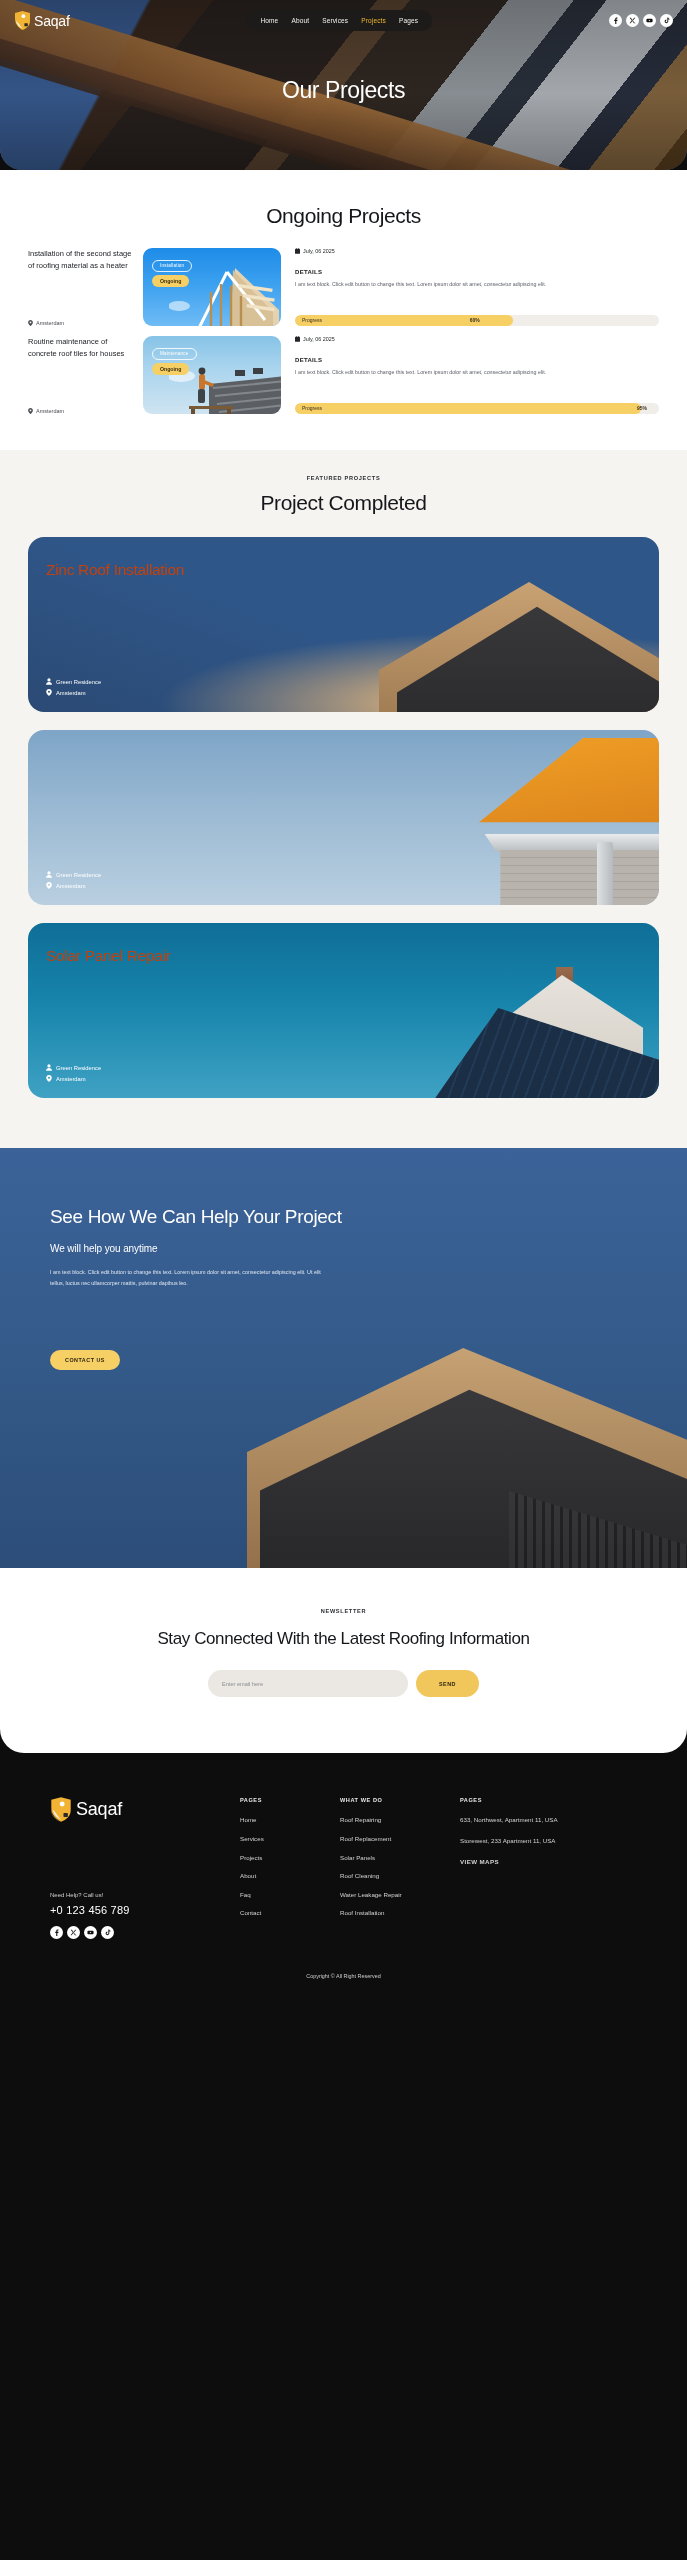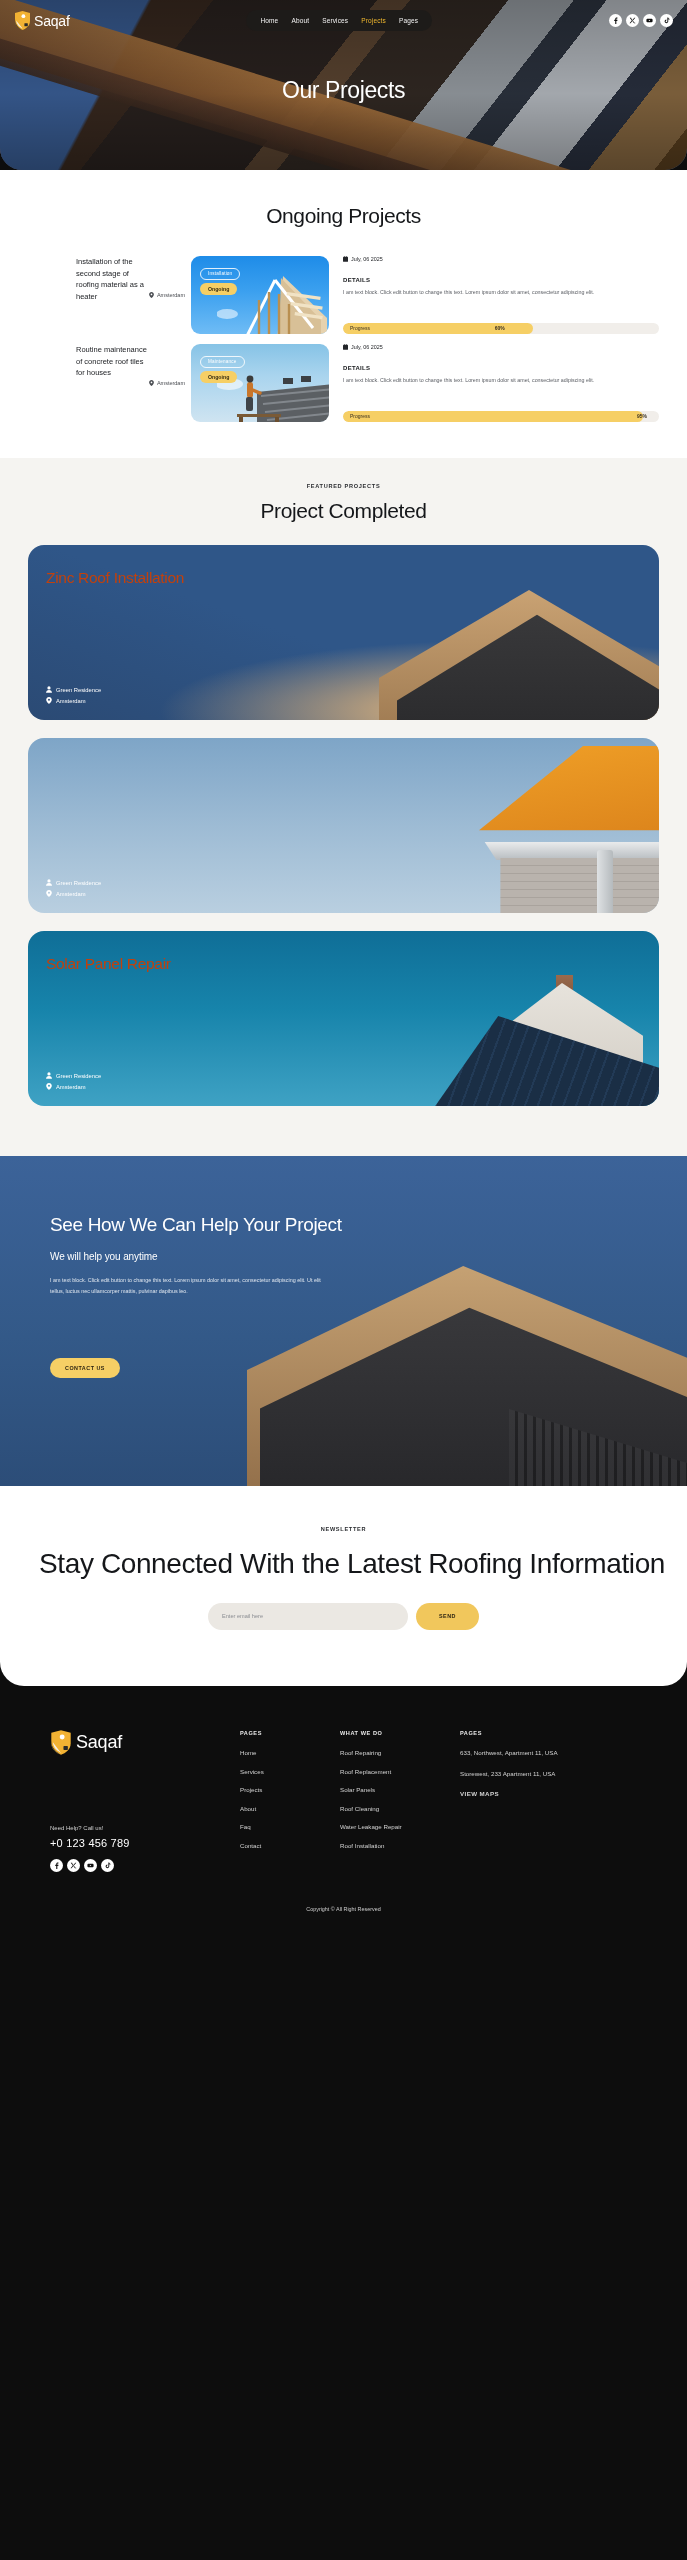--- a/index.html
+++ b/index.html
@@ -83,27 +83,27 @@
   .hero-title{
     position:absolute; z-index:4; left:0; right:0; top:77px;
     text-align:center; color:#fff;
     font-size:23px; letter-spacing:-.4px; font-weight:400;
   }
 
   
   .ongoing-sec{ background:#fff; padding:34px 0 26px; }
   .sec-title{
     text-align:center; font-size:21px; color:#15171a; letter-spacing:-.4px;
-    font-weight:400; margin-bottom:28px;
+    font-weight:400; margin-bottom:20px;
   }
   .ong-row{
     display:flex; align-items:stretch;
     padding:0 28px; margin-bottom:10px;
   }
-  .ong-left{ width:115px; flex:0 0 115px; display:flex; flex-direction:row; justify-content:space-between; padding-right:6px;margin-left:48px;}
+  .ong-left{ width:115px; flex:0 0 115px; display:flex; flex-direction:column; justify-content:space-between; padding-right:6px;}
   .ong-head{ font-size:7.5px; line-height:1.55; color:#1b1d21; }
   .ong-loc{ display:flex; align-items:center; gap:3px; font-size:5.5px; color:#4a4d52; }
   .ong-loc svg{ flex:0 0 auto; }
 
   .ong-img{
     width:138px; flex:0 0 138px; height:78px; border-radius:9px;
     position:relative; overflow:hidden;
   }
   .ong-img.a{ background:linear-gradient(180deg,#1e8ce8 0%, #3ba0ef 45%, #6fbcf5 100%); }
   .ong-img.b{ background:linear-gradient(180deg,#86c3e6 0%, #a9d4ee 40%, #cfe4f1 100%); }
@@ -211,21 +211,21 @@
     background:repeating-linear-gradient(110deg,#1a2e45 0 10px,#223a56 10px 12px);
     clip-path:polygon(28% 0, 100% 58%, 100% 100%, 0 100%);
   }
   .p3 .chimney{
     position:absolute; right:86px; top:44px; width:17px; height:26px;
     background:linear-gradient(180deg,#9a6a4c,#7d553c);
   }
 
   
   .cta{
-    position:relative; height:330px; overflow:hidden;
+    position:relative; height:420px; overflow:hidden;
     background:linear-gradient(180deg,#3c6399 0%, #335988 55%, #2c4d78 100%);
   }
   .cta .roof{
     position:absolute; right:-30px; bottom:-40px; width:470px; height:260px;
     background:linear-gradient(180deg,#c5a173,#8b6844);
     clip-path:polygon(46% 0, 100% 40%, 100% 100%, 0 100%, 0 40%);
   }
   .cta .roof-dark{
     position:absolute; right:-28px; bottom:-56px; width:455px; height:252px;
     background:linear-gradient(180deg,#3a3a3d,#232326);
@@ -248,21 +248,21 @@
     font-family:"Liberation Sans", sans-serif;
   }
 
   
   .news{
     background:#fff; padding:40px 0 56px;
     border-bottom-left-radius:24px; border-bottom-right-radius:24px;
   }
   .news .eyebrow{ margin-bottom:14px; }
   .news h2{
-    text-align:right; font-size:28px; line-height:1.32; color:#15171a;
+    text-align:center; font-size:17px; line-height:1.32; color:#15171a;
     font-weight:400; letter-spacing:-.4px; padding:0 22px;
   }
   .news-form{
     margin-top:20px; display:flex; justify-content:center; align-items:center; gap:8px;
   }
   .news-input{
     width:200px; height:27px; border-radius:14px; border:none;
     background:#ebe8e3; padding:0 14px; font-size:5.6px; color:#43464b;
     font-family:"Liberation Sans", sans-serif;
   }

